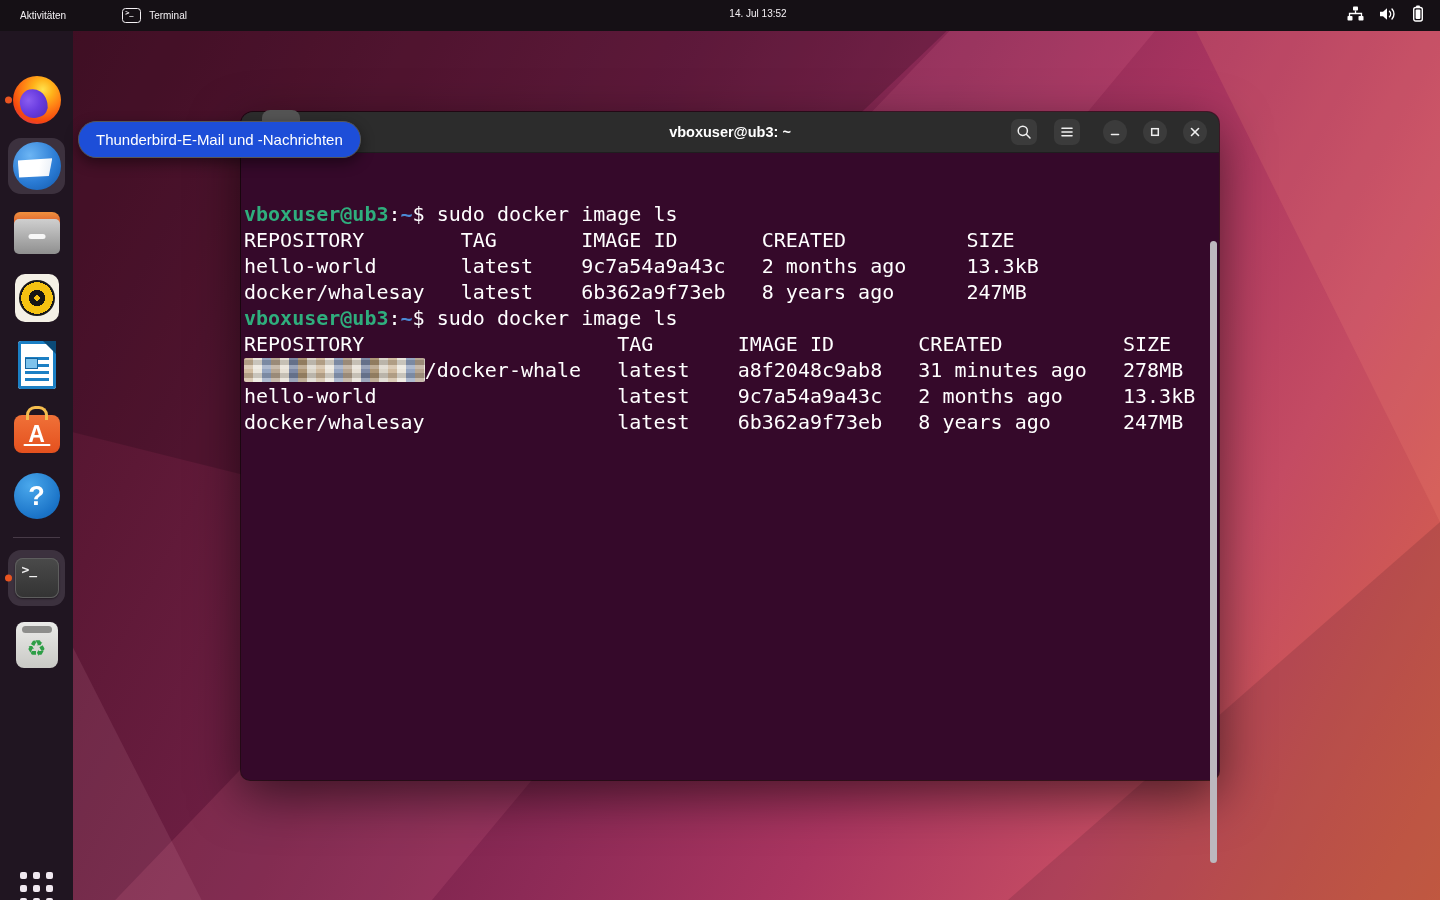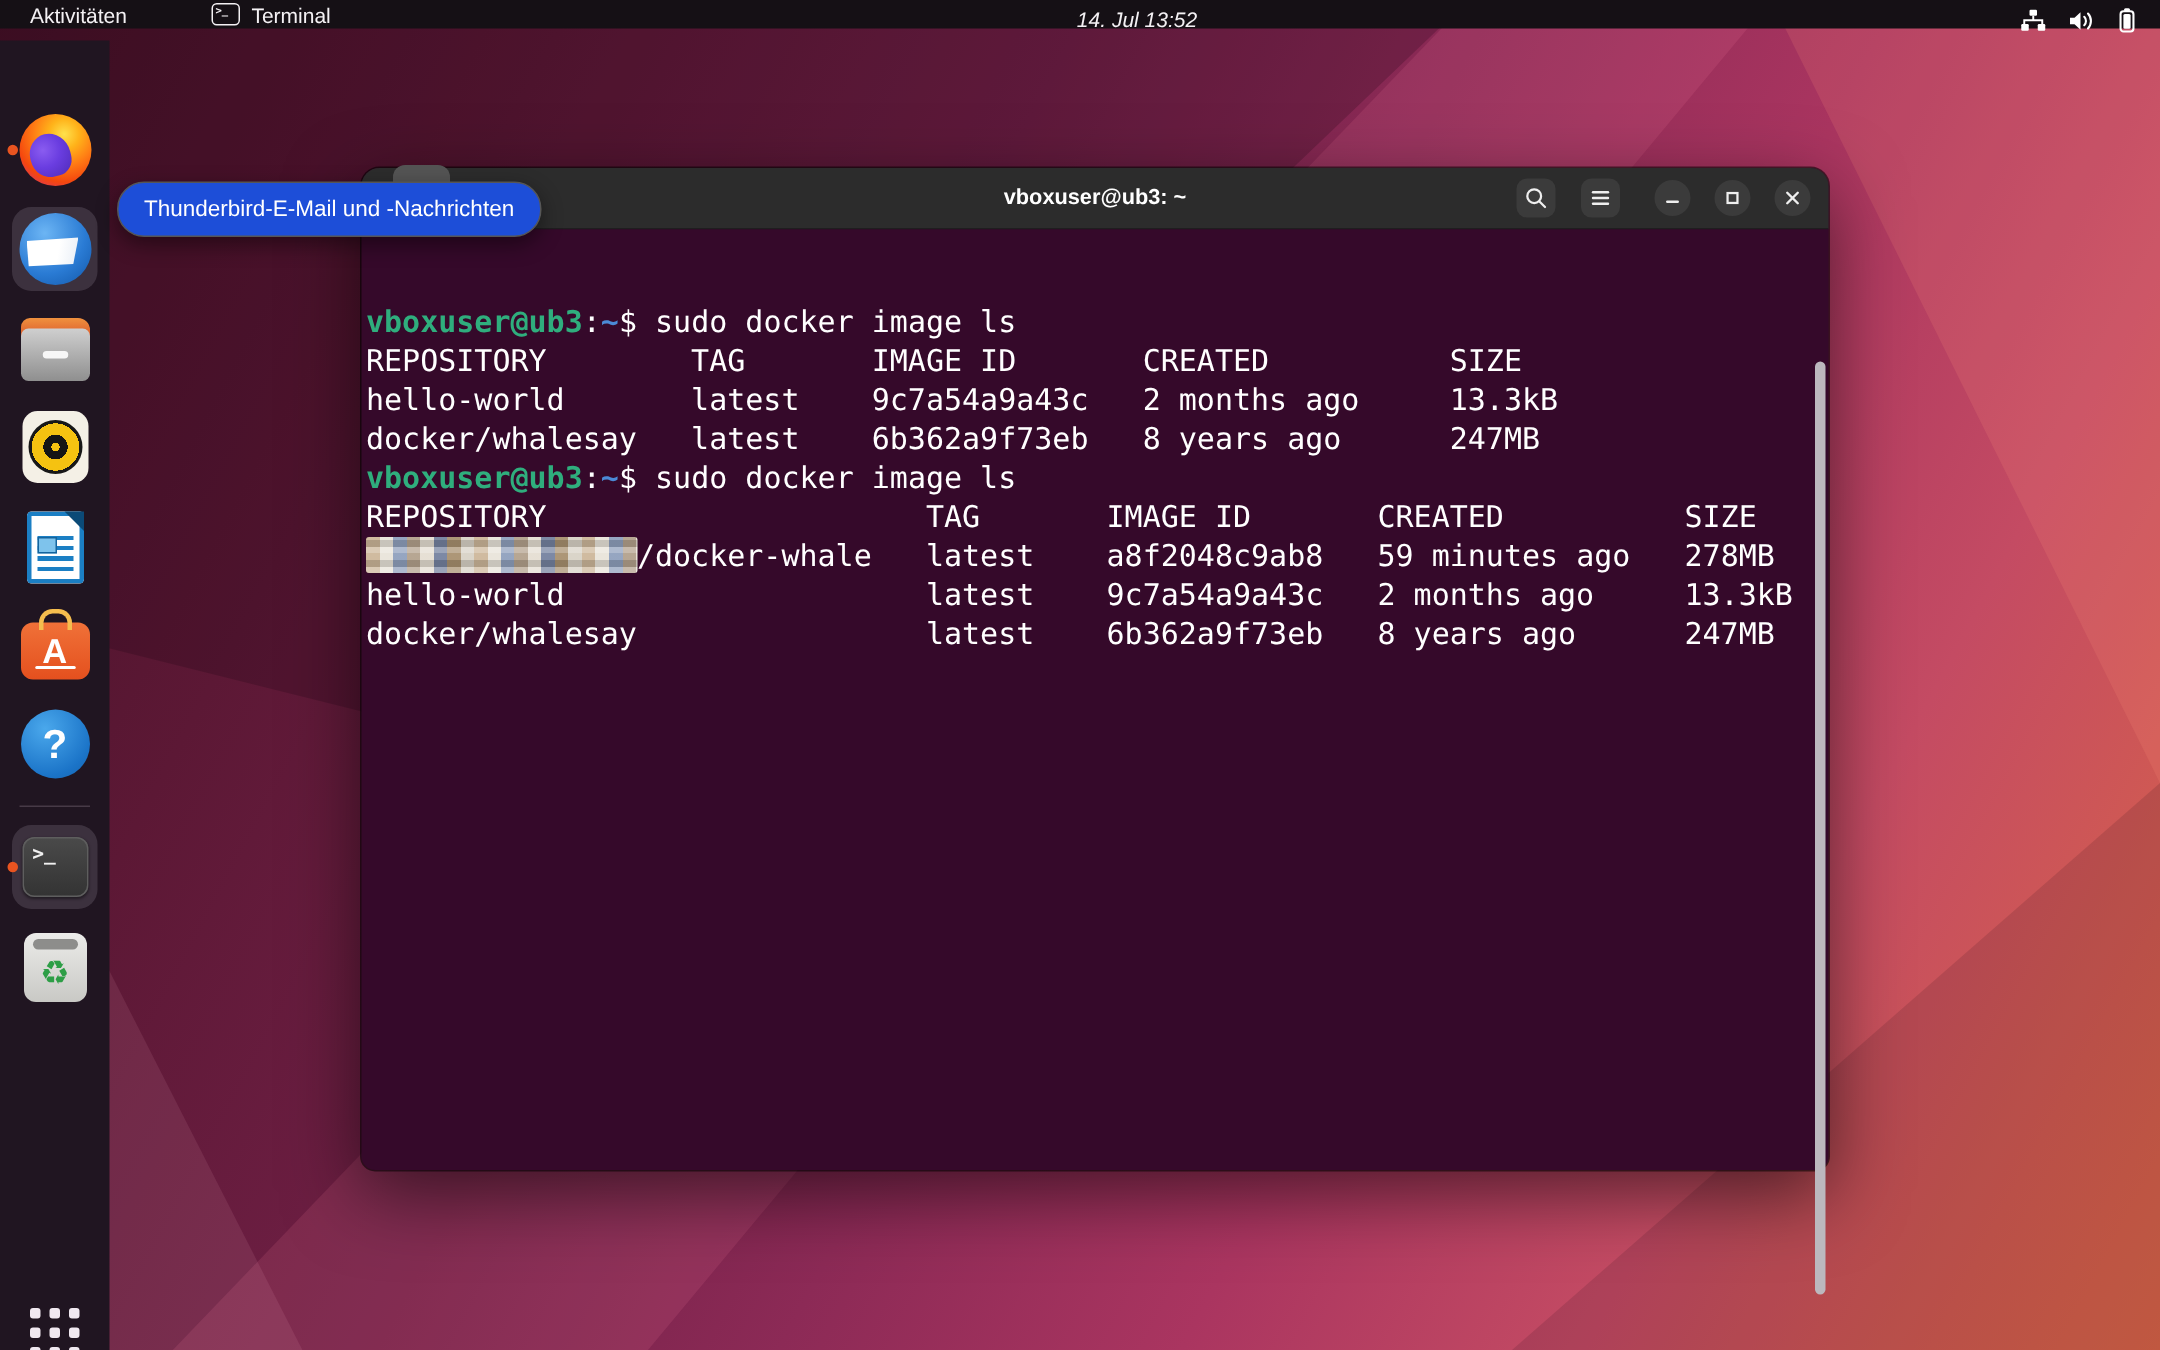--- a/index.html
+++ b/index.html
@@ -11,28 +11,28 @@
   .wallpaper{position:absolute;inset:0;
     background:linear-gradient(118deg,#451126 0%,#5c1835 20%,#712046 38%,#8c2a56 52%,#aa3560 66%,#c44b63 80%,#d25c50 92%,#d96547 100%);}
   .facet{position:absolute;inset:0;}
   .facet.f1{background:rgba(18,0,14,.20);clip-path:polygon(0 0,68% 0,30% 58%,0 46%);}
   .facet.f2{background:rgba(255,130,165,.13);clip-path:polygon(68% 0,82% 0,30% 100%,8% 100%);}
   .facet.f3{background:rgba(255,150,125,.16);clip-path:polygon(82% 0,100% 0,100% 58%);}
   .facet.f4{background:rgba(255,190,210,.10);clip-path:polygon(0 56%,14% 100%,0 100%);}
   .facet.f5{background:rgba(20,0,15,.12);clip-path:polygon(100% 58%,100% 100%,70% 100%);}
 
   
-  .topbar{position:absolute;left:0;top:0;width:1440px;height:19px;background:#151015;
-    color:#f4f1f4;display:flex;align-items:center;z-index:30;font-size:14px;}
+  .topbar{position:absolute;left:0;top:0;width:1440px;height:31px;background:#151015;
+    color:#f4f1f4;display:flex;align-items:center;z-index:30;font-size:10px;}
   .tb-left{display:flex;align-items:center;height:100%;}
   .activities{background:none;border:0;color:#f4f1f4;font:inherit;padding:0 20px;height:100%;cursor:default;}
   .appmenu{display:flex;align-items:center;gap:8px;padding:0 14px;margin-left:22px;height:100%;}
   .term-mini{width:17px;height:13px;border:1.5px solid #f4f1f4;border-radius:3.5px;position:relative;display:inline-block;}
   .term-mini::after{content:">_";position:absolute;left:2px;top:-1px;font:bold 7px/11px "DejaVu Sans Mono",monospace;color:#f4f1f4;}
-  .tb-clock{position:absolute;left:50%;transform:translateX(-50%);margin-left:38px;top:0;height:27px;line-height:27px;font-style:italic;}
+  .tb-clock{position:absolute;left:50%;transform:translateX(-50%);margin-left:38px;top:0;height:27px;line-height:27px;}
   .tb-right{position:absolute;right:0;top:0;height:27px;display:flex;align-items:center;gap:15px;padding:0 16px;}
   .tb-right svg{display:block;}
 
   
   .dock{position:absolute;left:0;top:27px;width:73px;height:873px;background:#201521;z-index:20;}
   .dock-item{position:absolute;left:0;width:73px;height:56px;display:flex;align-items:center;justify-content:center;}
   .item-bg{position:absolute;left:8px;top:0;width:57px;height:56px;border-radius:13px;background:rgba(212,198,216,.16);}
   .run-dot{position:absolute;left:5px;top:50%;transform:translateY(-50%);width:7px;height:7px;border-radius:50%;background:#e95420;}
   .dock-divider{position:absolute;left:13px;top:510px;width:47px;height:1px;background:#473a47;}
   
@@ -259,21 +259,21 @@
     </div>
   </div>
   <div class="content">
     <div>
         <div class="tline"><span class="c-green">vboxuser@ub3</span><span class="c-white">:</span><span class="c-blue">~</span><span class="c-white">$ sudo docker image ls</span></div>
         <div class="tline"><span class="c-white">REPOSITORY        TAG       IMAGE ID       CREATED          SIZE</span></div>
         <div class="tline"><span class="c-white">hello-world       latest    9c7a54a9a43c   2 months ago     13.3kB</span></div>
         <div class="tline"><span class="c-white">docker/whalesay   latest    6b362a9f73eb   8 years ago      247MB</span></div>
         <div class="tline"><span class="c-green">vboxuser@ub3</span><span class="c-white">:</span><span class="c-blue">~</span><span class="c-white">$ sudo docker image ls</span></div>
         <div class="tline"><span class="c-white">REPOSITORY                     TAG       IMAGE ID       CREATED          SIZE</span></div>
-        <div class="tline"><span class="redacted">               </span><span class="c-white">/docker-whale   latest    a8f2048c9ab8   59 minutes ago   278MB</span></div>
+        <div class="tline"><span class="redacted">               </span><span class="c-white">/docker-whale   latest    a8f2048c9ab8   31 minutes ago   278MB</span></div>
         <div class="tline"><span class="c-white">hello-world                    latest    9c7a54a9a43c   2 months ago     13.3kB</span></div>
         <div class="tline"><span class="c-white">docker/whalesay                latest    6b362a9f73eb   8 years ago      247MB</span></div>
       </div>
     <div class="scrollbar"></div>
   </div>
 </section>
 
 <div class="tab-stub"></div>
 <div class="tooltip">Thunderbird-E-Mail und -Nachrichten</div>
 

